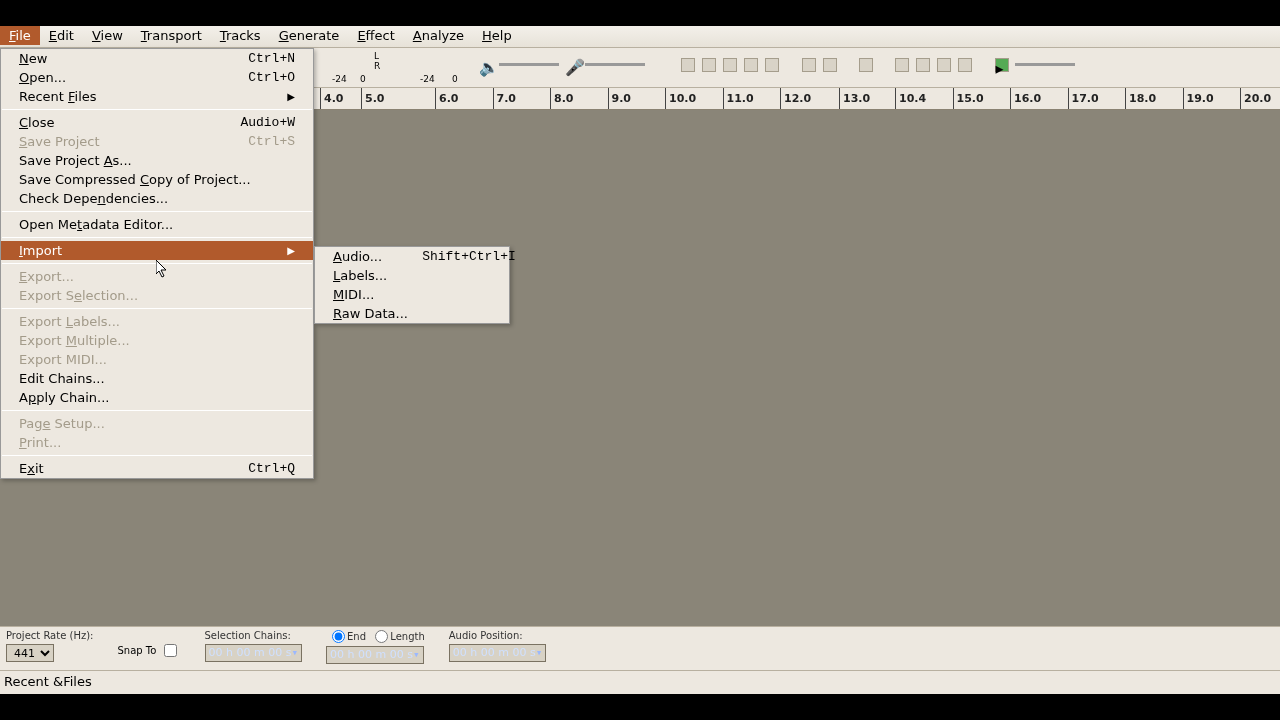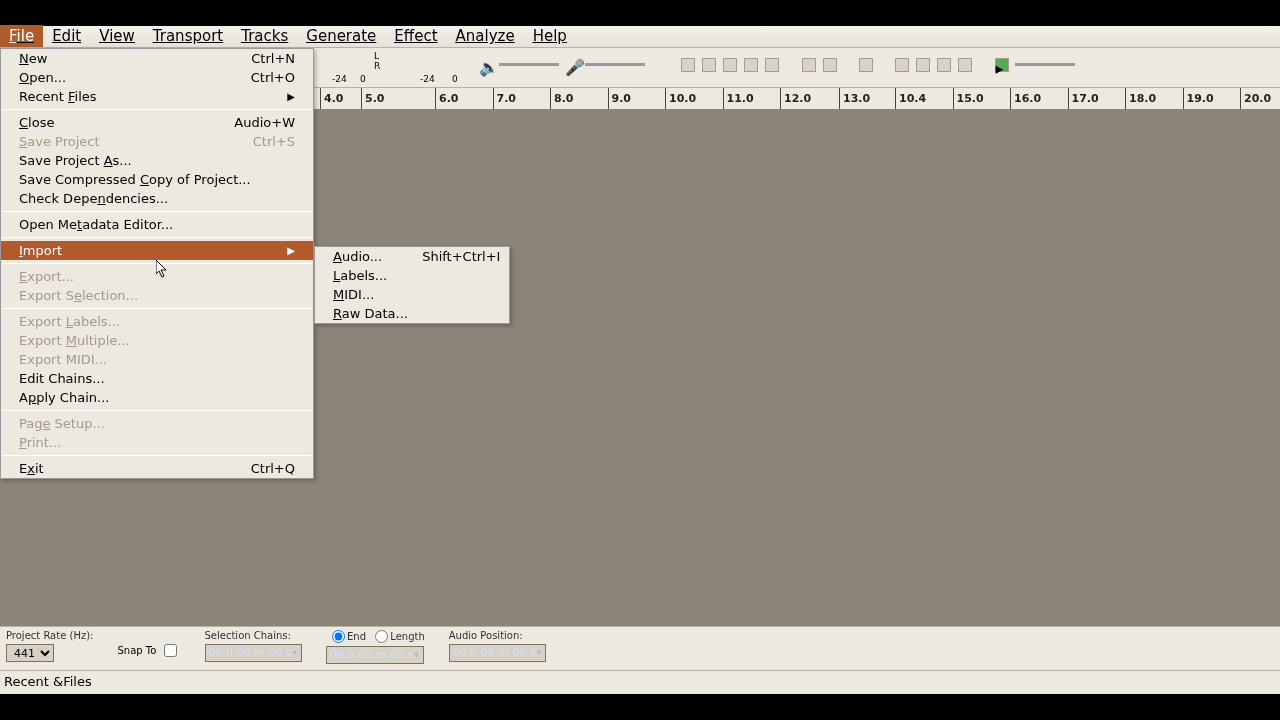--- a/index.html
+++ b/index.html
@@ -1,20 +1,20 @@
 <!DOCTYPE html>
 <html><head>
 <meta charset="utf-8">
 <style>
 * { margin: 0; padding: 0; box-sizing: border-box; font-family: "DejaVu Sans", "Liberation Sans", Arial, sans-serif; }
 body { width: 1280px; height: 720px; background: #000; overflow: hidden; position: relative; }
 .app { position: absolute; top: 26px; left: 0; width: 1280px; height: 668px; background: #ede8e0; }
 
 
-.menubar { height: 22px; background: linear-gradient(#f3f0ea, #e7e2d8); border-bottom: 1px solid #b8b0a0; display: flex; align-items: flex-end; font-size: 15px; text-decoration: underline; }
+.menubar { height: 22px; background: linear-gradient(#f3f0ea, #e7e2d8); border-bottom: 1px solid #b8b0a0; display: flex; align-items: flex-start; font-size: 13px; }
 .menubar-item { padding: 2px 9px; cursor: default; }
 .menubar-item.active { background: #b15a2c; color: #fff; }
 
 
 .toolbar-area { height: 40px; background: #ede8e0; border-bottom: 1px solid #b8b0a0; position: relative; }
 .tb-btn { display: inline-block; width: 14px; height: 14px; background: #d9d3c7; border: 1px solid #a59d8c; margin: 0 1px; vertical-align: middle; }
 .tb-group { position: absolute; top: 4px; }
 
 
 .ruler { height: 22px; background: #ede8e0; border-bottom: 1px solid #8a8272; position: relative; font-size: 10px; color: #333; }
@@ -31,21 +31,21 @@
 .time-box { background:#1a1f3a; color:#9ab8ff; font-family: monospace; padding:2px 4px; border:1px solid #555; display:inline-block;text-align:center;}
 .time-val { color:#cfe0ff; }
 
 .statusbar { height: 22px; background: #ede8e0; border-top: 1px solid #b8b0a0; padding: 2px 4px; font-size: 13px; display:flex; align-items:center; }
 
 
 .menu { position: absolute; background: #ede8e0; border: 1px solid #999; box-shadow: 2px 2px 4px rgba(0,0,0,0.25); font-size: 13px; z-index: 100; }
 .menu-item { padding: 2px 18px 2px 18px; display: flex; justify-content: space-between; align-items: center; cursor: default; min-height: 19px; }
 .menu-item.disabled { color: #a39b8a; }
 .menu-item.highlight { background: #b15a2c; color: #fff; }
-.menu-item .shortcut { margin-left: 40px; }
+.menu-item .shortcut { margin-left: 40px; font-family: Liberation Mono, monospace; }
 .menu-sep { height: 1px; background: #c4bdae; margin: 3px 1px; border-bottom:1px solid #fff; }
 .submenu-arrow { font-size: 10px; }
 .underline { text-decoration: underline; }
 
 .file-menu { top: 22px; left: 0; width: 314px; }
 .import-menu { top: 220px; left: 314px; width: 196px; }
 .cursor-simple { position:absolute; z-index:200; font-size:14px; color:#000; pointer-events:none; transform: translate(-2px,-2px);}
 
 input[type=radio]{ margin:0 2px 0 6px; vertical-align:middle;}
 input[type=checkbox]{ margin:0 4px; vertical-align:middle;}

